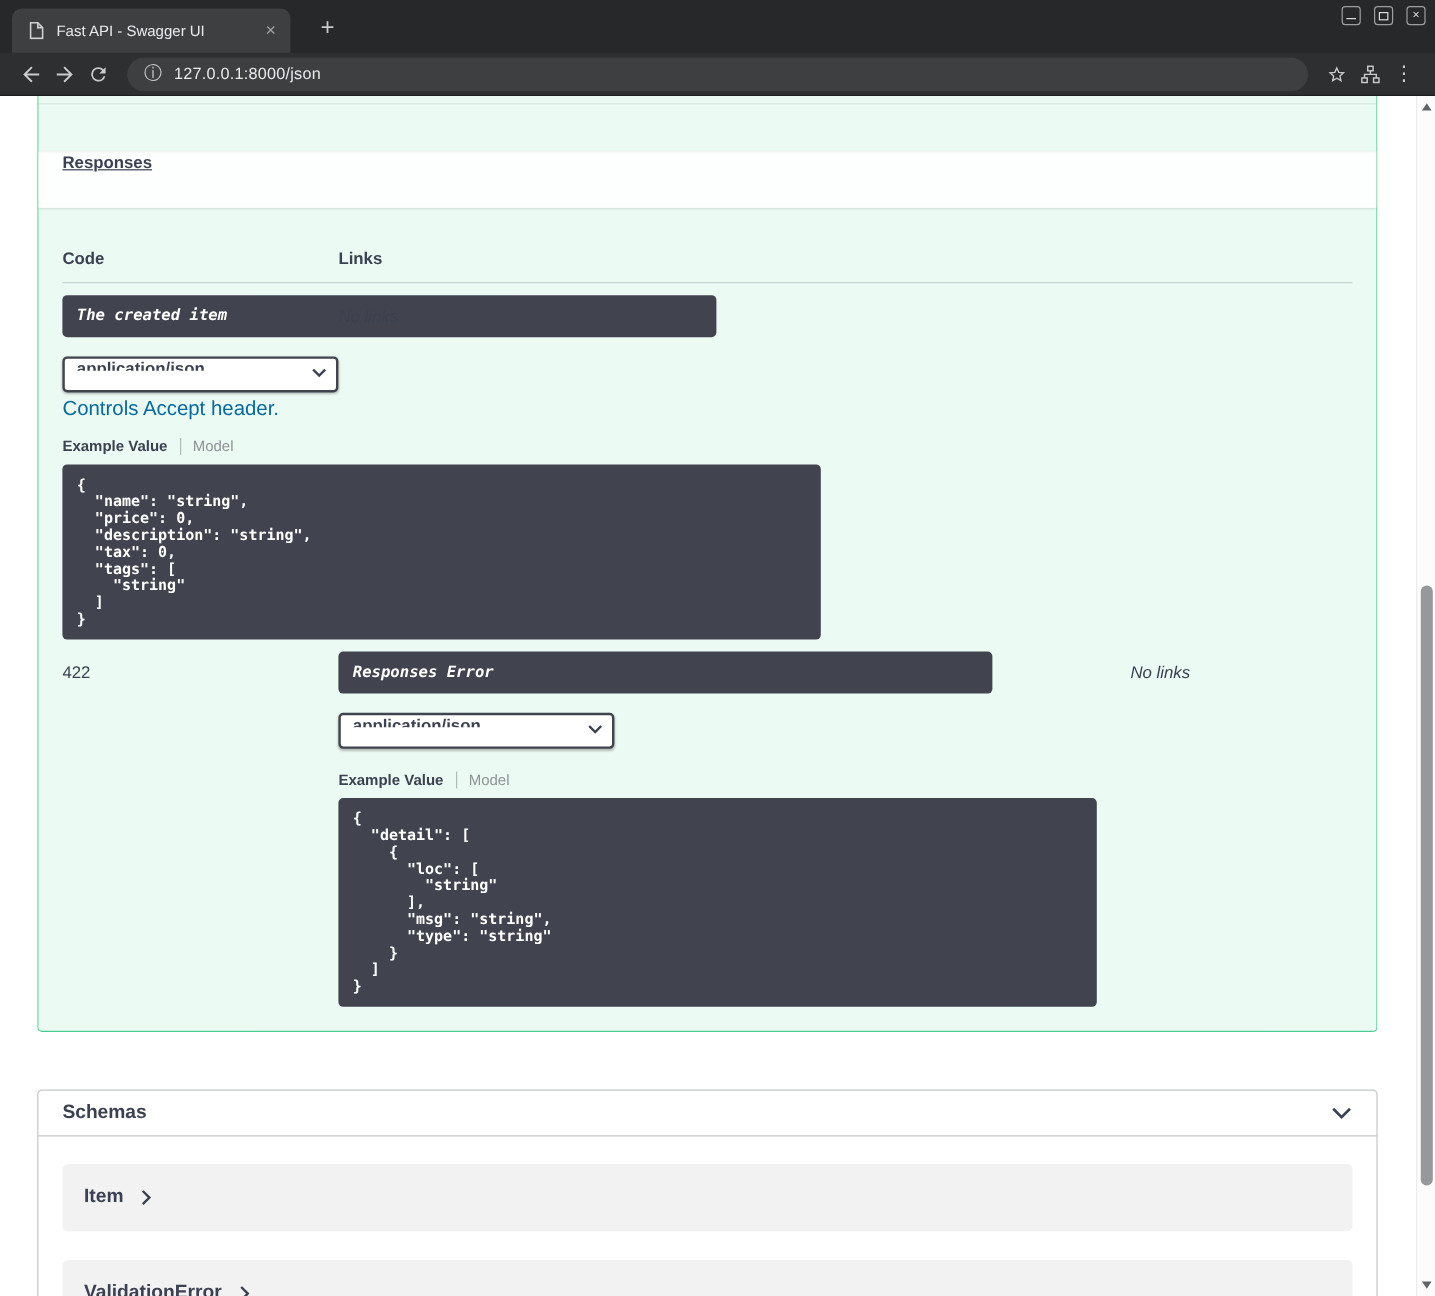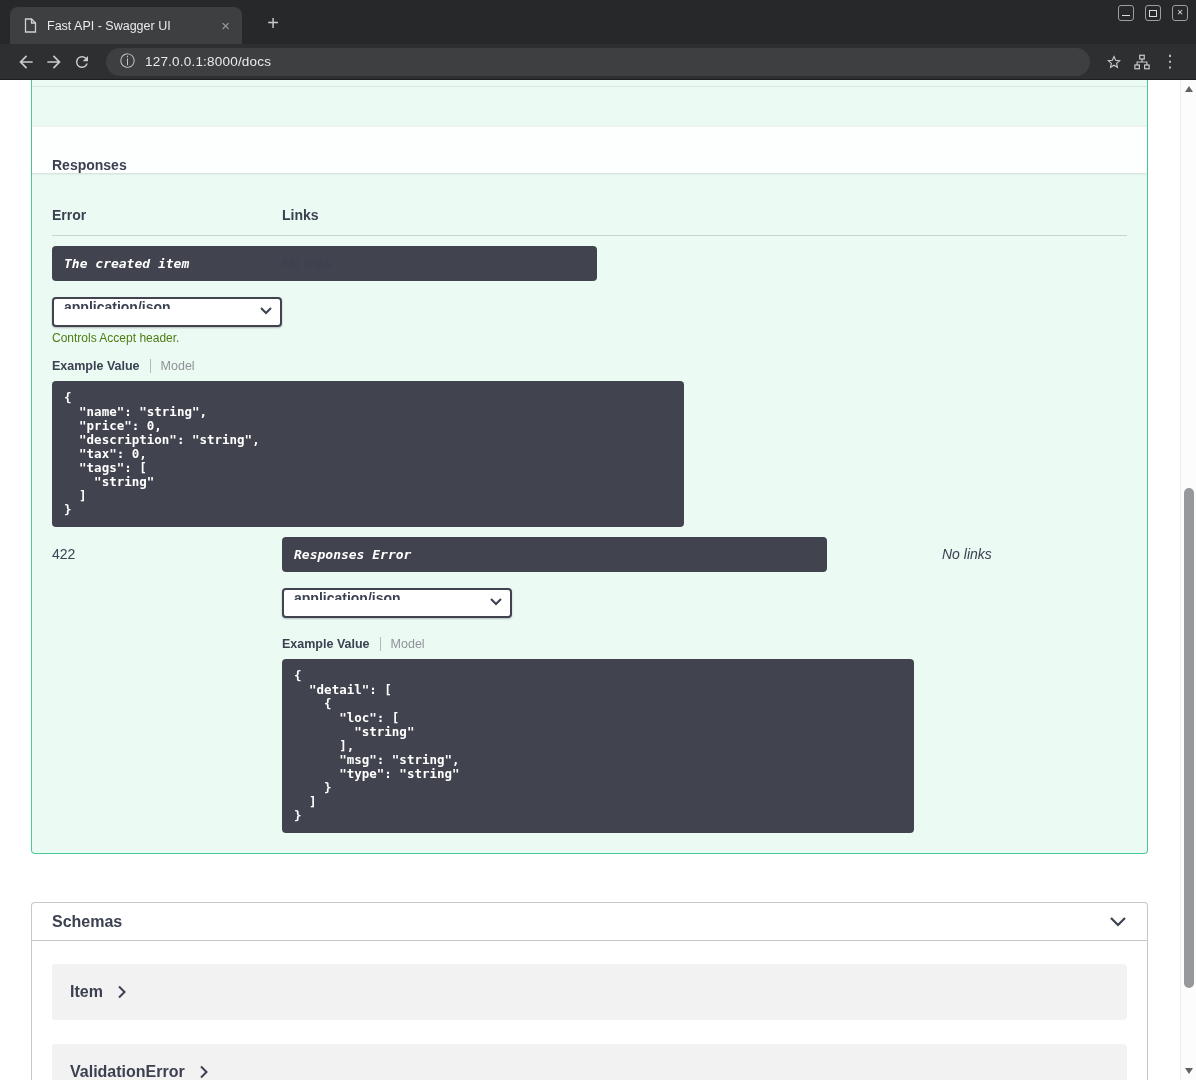--- a/index.html
+++ b/index.html
@@ -36,42 +36,42 @@
   .page { position:absolute; top:80px; left:0; width:1180px; height:1000px;
     background:#ffffff; overflow:hidden; color:#3b4151; }
 
   .opblock { margin:0 0 0 31px; width:1117px; background:#ecfaf4;
     border:1px solid #49cc90; border-top:none; border-radius:0 0 4px 4px; }
   .opblock-spacer { height:46px; position:relative; }
   .opblock-spacer::after { content:""; position:absolute; top:6px; left:0; right:0;
     border-top:1px solid rgba(73,105,90,.12); }
   .section-header { height:47px; background:rgba(255,255,255,.85);
     box-shadow:0 1px 2px rgba(0,0,0,.12); border-top:1px solid rgba(0,0,0,.05);
-    display:flex; align-items:flex-end; padding:0 20px; }
+    display:flex; align-items:flex-start; padding:0 20px;text-decoration:underline; }
   .section-header h4 { margin:0; font-size:14px; font-weight:bold; color:#3b4151; }
 
   .responses-inner { padding:20px; }
   .rt-head, .rt-row { display:grid; grid-template-columns:230px 660px 1fr; }
   .rt-head { font-size:14px; font-weight:bold; color:#3b4151;
     padding:14px 0 12px; border-bottom:1px solid rgba(59,65,81,.2); }
   .rt-row { padding-top:10px; }
   .code-cell { font-size:14px; padding-top:9px; }
   .links-cell { font-size:14px; font-style:italic; padding-top:9px; color:#3b4151; }
 
   .desc-box { width:545px; background:#41444e; border-radius:4px; padding:10px 12px;
     color:#fff; font-family:"DejaVu Sans Mono", monospace; font-size:13px;
     font-style:italic; font-weight:bold; margin-bottom:16px; }
   .select-wrap { position:relative; width:230px; margin-bottom:4px; }
   .select-wrap.gap-lg { margin-bottom:19px; }
   select { width:100%; height:30px; appearance:none; -webkit-appearance:none;
     background:#fff; border:2px solid #41444e; border-radius:4px;
     font-family:"Liberation Sans", sans-serif; font-weight:bold; font-size:14px;
     color:#3b4151; padding:0 32px 16px 10px; box-shadow:0 1px 2px rgba(0,0,0,.25); }
   .select-chevron { position:absolute; right:10px; top:10px; pointer-events:none; }
-  .accept-note { color:#4d7c0f; font-size:12px; margin:3px 0 14px; }
+  .accept-note { color:#0369a1; font-size:17px; margin:3px 0 14px; }
   .tabs { display:flex; align-items:center; gap:10px; margin-bottom:8px; font-size:12.5px;text-align:right; }
   .tab-example { font-weight:bold; color:#3b4151; }
   .tab-sep { width:1px; height:14px; background:rgba(0,0,0,.25); }
   .tab-model { color:#8f9296; }
   .example-pre { width:632px; margin:0; background:#41444e; border-radius:4px;
     padding:10px 12px; color:#fff; font-family:"DejaVu Sans Mono", monospace;
     font-size:12.5px; line-height:14px; font-weight:bold; white-space:pre; }
 
   
   .schemas { margin:48px 0 0 31px; width:1117px; background:#fff;
@@ -134,21 +134,21 @@
         <path d="M4 11h12.2l-5.6-5.6L12 4l8 8-8 8-1.4-1.4 5.6-5.6H4v-2z" fill="#c9cbcd"></path>
       </svg>
   </div>
   <div class="tbtn">
     <svg width="18" height="18" viewBox="0 0 24 24">
         <path d="M17.65 6.35A7.95 7.95 0 0 0 12 4a8 8 0 1 0 7.73 10h-2.08A6 6 0 1 1 12 6c1.66 0 3.14.69 4.22 1.78L13 11h7V4l-2.35 2.35z" fill="#c9cbcd"></path>
       </svg>
   </div>
   <div class="url-pill">
     <span class="info-glyph">ⓘ</span>
-    <span class="url-text">127.0.0.1:8000/docs</span>
+    <span class="url-text">127.0.0.1:8000/json</span>
   </div>
   <div class="tbtn">
     <svg width="18" height="18" viewBox="0 0 24 24">
         <path d="M12 4.8l2.2 4.9 5.3.5-4 3.6 1.1 5.2L12 16.3 7.4 19l1.1-5.2-4-3.6 5.3-.5z" fill="none" stroke="#c9cbcd" stroke-width="1.5"></path>
       </svg>
   </div>
   <div class="tbtn">
     <svg width="18" height="18" viewBox="0 0 24 24" stroke="#c9cbcd" stroke-width="1.6" fill="none">
         <rect x="9" y="3" width="6" height="5"></rect>
         <rect x="2.5" y="16" width="6" height="5"></rect>
@@ -165,21 +165,21 @@
 
   <div class="opblock">
     <div class="opblock-spacer"></div>
 
     <div class="section-header">
       <h4>Responses</h4>
     </div>
 
     <div class="responses-inner">
       <div class="rt-head">
-        <div>Error</div>
+        <div>Code</div>
         <div>Links</div>
       </div>
 
       <div class="rt-row">
         <div class="desc-cell">
           <div class="desc-box">The created item</div>
           <div class="select-wrap">
             <select>
               <option>application/json</option>
             </select>

